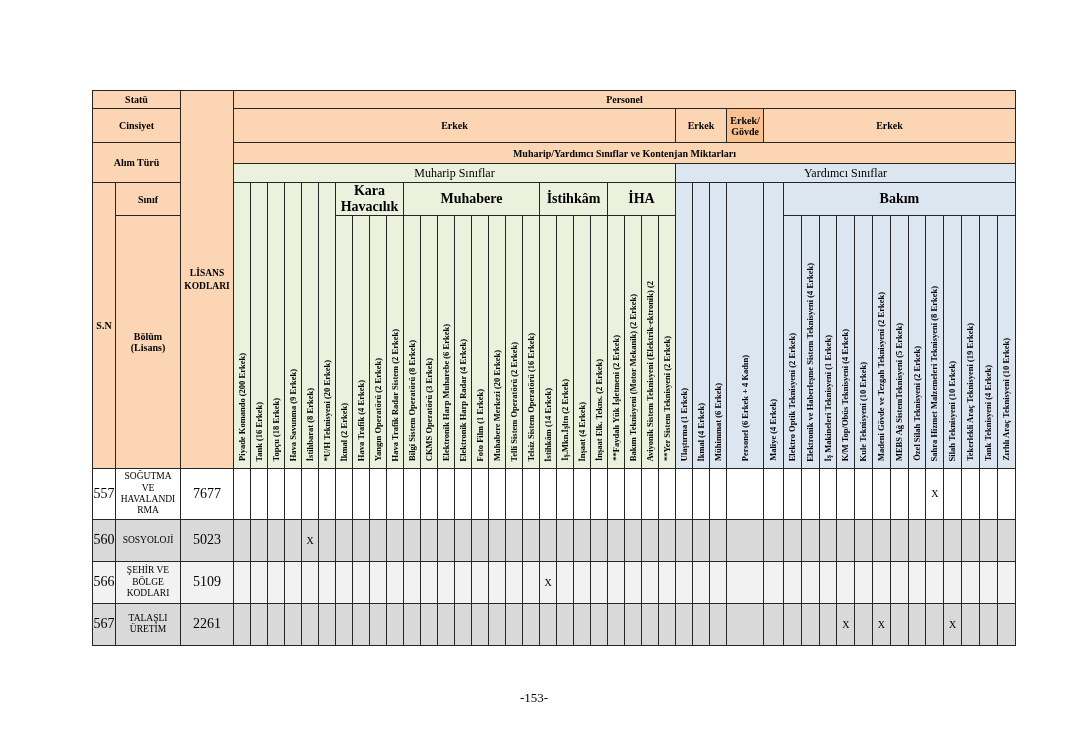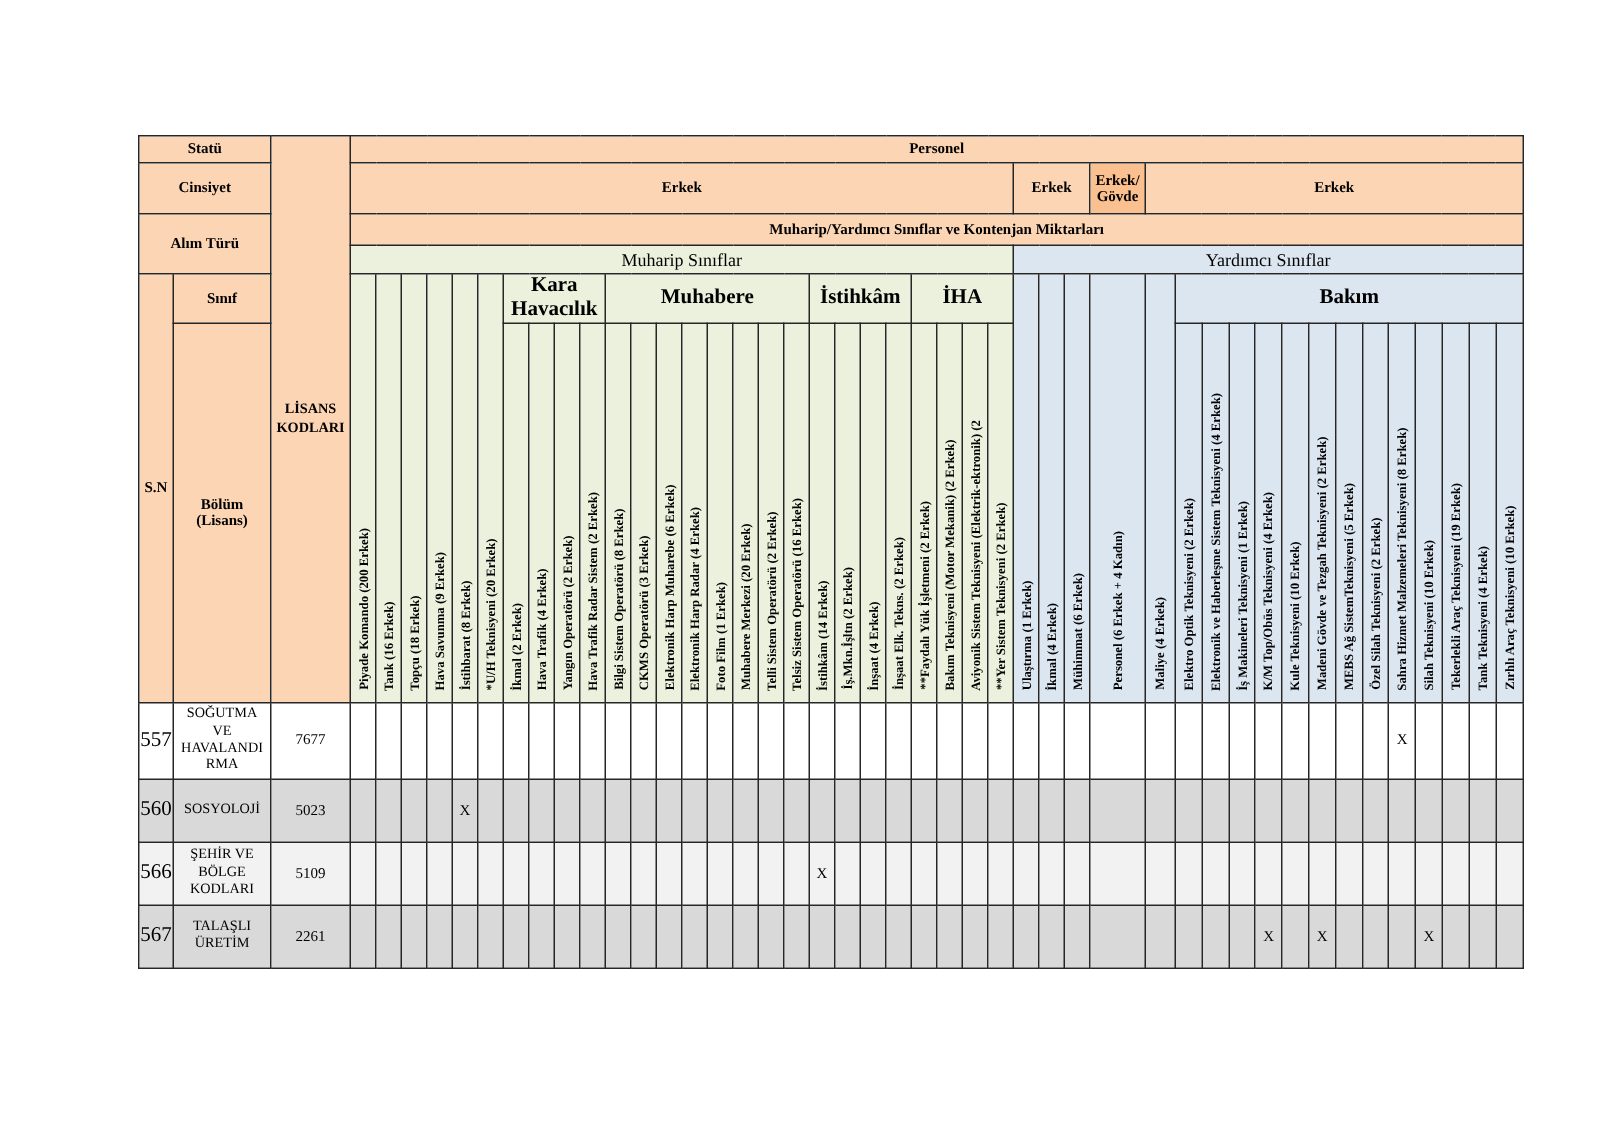--- a/index.html
+++ b/index.html
@@ -15,21 +15,21 @@
   .hdr2{font-weight:normal;font-size:12px;}
   .grp{font-weight:bold;font-size:14px;line-height:1.15;vertical-align:middle;}
   .lisans{font-weight:bold;font-size:9.5px;line-height:1.3;}
   .rot{vertical-align:bottom;}
   .rot div{display:inline-block;writing-mode:vertical-rl;transform:rotate(180deg);
            white-space:nowrap;font-weight:bold;font-size:8.5px;line-height:1.5;padding-top:3px;}
   .r1{height:18px}.r2{height:34px}.r3{height:21px}.r4{height:19px}.r5{height:25px}.r6{height:253px}
   .dr{height:42px;}
   .sn{font-size:14px;}
   .bolum{text-align:center;padding:2px 3px;font-size:9.5px;line-height:1.2;word-break:break-word;overflow-wrap:anywhere;}
-  .code{font-size:10px;}
+  .code{font-size:14px;}
   .mk{font-size:10px;}
   .tone-white td{background:#ffffff;}
   .tone-light td{background:#f2f2f2;}
   .tone-gray td{background:#d9d9d9;}
   .page-number{position:absolute;left:0;top:690px;width:100%;text-align:center;font-size:13px;}
 </style>
 </head>
 <body>
 
 <div class="page">
@@ -354,13 +354,14 @@
           <td class="mk"></td>
           <td class="mk"></td>
           <td class="mk"></td>
           <td class="mk">X</td>
           <td class="mk"></td>
           <td class="mk"></td>
           <td class="mk"></td>
         </tr>
       </tbody>
   </table>
+  <div class="page-number">-153-</div>
 </div>
 
 </body></html>

